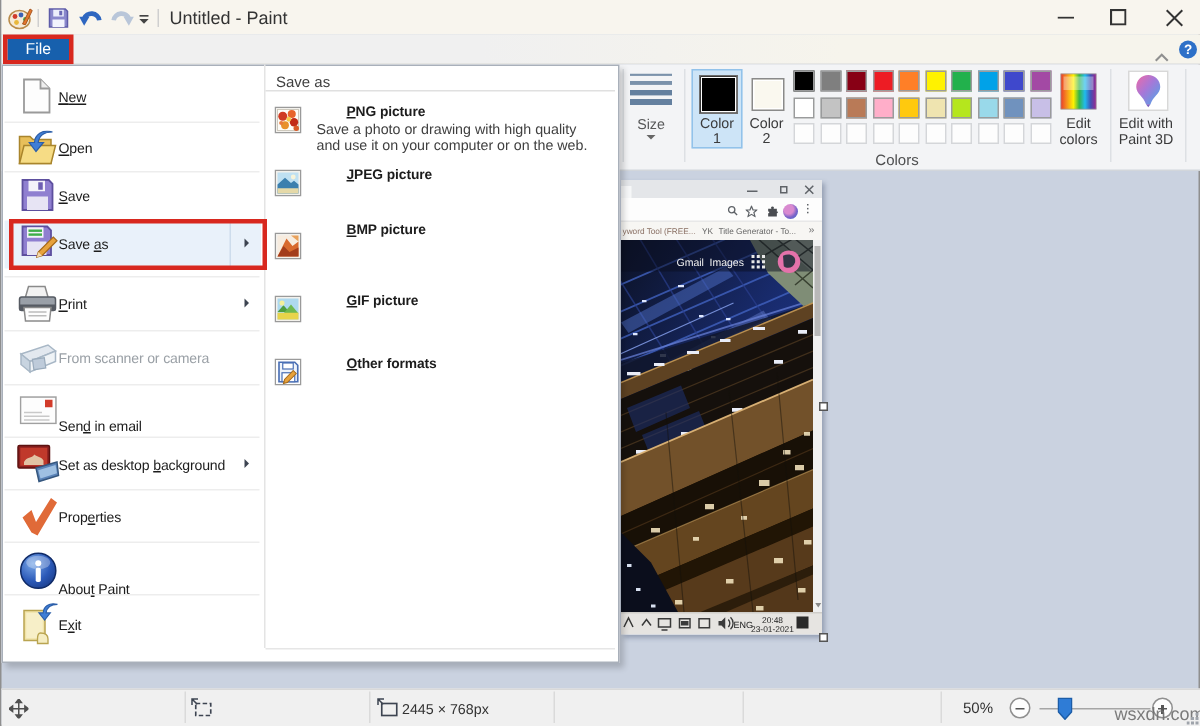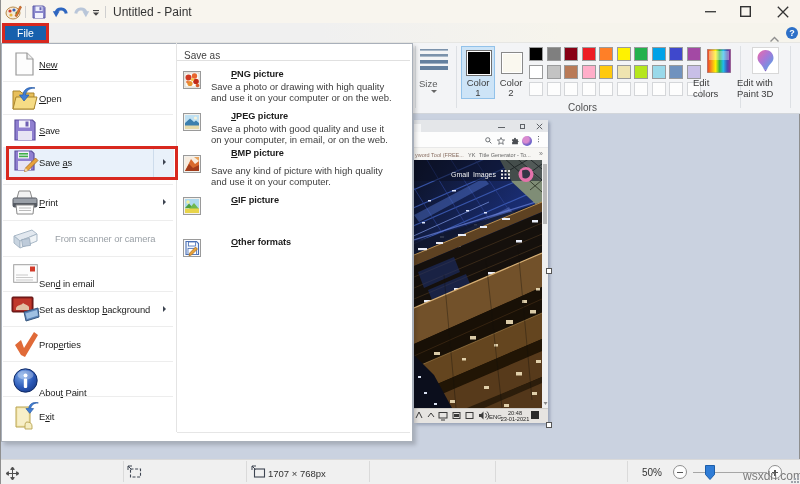--- a/index.html
+++ b/index.html
@@ -9,21 +9,21 @@
   
   #titlebar{position:absolute;left:0;top:0;width:800px;height:23px;background:#f8f5ee;}
   #title-text{position:absolute;left:112px;top:4.5px;font-size:12px;color:#333;}
   
   #tabrow{position:absolute;left:0;top:23px;width:800px;height:20px;background:linear-gradient(90deg,#f0f0f0 0 40%,#f6f4ec 70%);border-bottom:1px solid #e6e6e3;box-sizing:border-box;}
   #filetab{position:absolute;left:4px;top:26px;width:41px;height:15px;background:#1760ad;color:#fff;font-size:10.5px;text-align:center;line-height:15px;}
   #filetab-red{position:absolute;left:1px;top:23px;width:47px;height:20px;border:3px solid #d8281f;box-sizing:border-box;}
   
   #ribbon{position:absolute;left:0;top:43px;width:800px;height:71px;background:#f3f4f6;border-bottom:1px solid #d2d6db;box-sizing:border-box;}
   .vsep{position:absolute;top:46px;height:62px;width:1px;background:#dde0e4;}
-  .rlabel{position:absolute;font-size:9.5px;color:#58595a;text-align:left;}
+  .rlabel{position:absolute;font-size:9.5px;color:#58595a;text-align:center;}
   .swlabel{position:absolute;font-size:9.5px;color:#3b3b3c;text-align:center;line-height:10px;}
   .pcell{position:absolute;width:14px;height:14px;box-sizing:border-box;border:1px solid #9a9b9c;}
   .pcell.empty{border:1px solid #d4d6d9;background:#fdfdfd;}
   
   #statusbar{position:absolute;left:0;top:459px;width:800px;height:25px;background:#f0f0f0;border-top:1px solid #d9d9d9;box-sizing:border-box;}
   .ssep{position:absolute;top:461px;height:21px;width:1px;background:#dadada;}
   
   #shot{position:absolute;left:413px;top:120px;width:134px;height:303px;box-shadow:2px 2px 3px rgba(90,105,130,.45);}
   
   #menu{position:absolute;left:0;top:43px;width:412px;height:399px;background:#fff;border:1px solid #a9b0ba;box-sizing:border-box;box-shadow:3px 3px 4px rgba(0,0,0,.18);}
@@ -215,21 +215,21 @@
       <rect x="3.5" y="4" width="10" height="8" fill="none" stroke="#3d4451" stroke-width="1.1" stroke-dasharray="3 1.6"></rect>
     </svg>
   </div>
 
   <div class="abs" style="left:250px;top:465px;">
     <svg width="15" height="14" viewBox="0 0 15 14">
       <path d="M1 5 L1 1 L5 1 M1 1 L4.5 4.5" stroke="#3d4451" stroke-width="1" fill="none"></path>
       <rect x="3.5" y="4" width="10" height="8" fill="none" stroke="#3d4451" stroke-width="1.1"></rect>
     </svg>
   </div>
-  <div class="abs" style="left:267px;top:467.5px;font-size:9.5px;color:#333;">1707 × 768px</div>
+  <div class="abs" style="left:267px;top:467.5px;font-size:9.5px;color:#333;">2445 × 768px</div>
 
   <div class="abs" style="left:636px;top:467px;width:30px;text-align:center;font-size:10px;color:#333;">50%</div>
   <div class="abs" style="left:672px;top:465px;width:14px;height:14px;border-radius:50%;border:1px solid #8f8f8f;background:#fdfdfd;box-sizing:border-box;">
     <div style="position:absolute;left:3px;top:6px;width:6px;height:1.4px;background:#555;"></div>
   </div>
   <div class="abs" style="left:692px;top:471.5px;width:74px;height:1px;background:#a6a6a6;"></div>
   <div class="abs" style="left:704px;top:465px;">
     <svg width="10" height="15" viewBox="0 0 10 15">
         <path d="M0.5 0.5 L9.5 0.5 L9.5 9.5 L5 14.5 L0.5 9.5 Z" fill="#2f7cd6" stroke="#1c5da8" stroke-width="1"></path>
       </svg>
@@ -472,21 +472,21 @@
 
   <div class="abs" style="left:2px;top:147px;width:171px;height:32px;background:#e9f1fa;"></div>
     <div class="abs" style="left:152px;top:148px;width:1px;height:30px;background:#cddcec;"></div>
   <div class="abs" style="left:5px;top:146px;width:172px;height:34px;border:3px solid #d8281f;box-sizing:border-box;"></div>
 
   <div class="mitem" style="top:59px;text-decoration:underline;"><u>N</u>ew</div>
   <div class="mitem" style="top:93px;"><u>O</u>pen</div>
   <div class="mitem" style="top:125px;"><u>S</u>ave</div>
   <div class="mitem" style="top:157px;">Save <u>a</u>s</div>
   <div class="mitem" style="top:197px;"><u>P</u>rint</div>
-  <div class="mitem" style="top:233px;color:#9aa0a6;padding-left:16px;">From scanner or camera</div>
+  <div class="mitem" style="top:233px;color:#9aa0a6;">From scanner or camera</div>
   <div class="mitem" style="top:278px;">Sen<u>d</u> in email</div>
   <div class="mitem" style="top:304px;">Set as desktop <u>b</u>ackground</div>
   <div class="mitem" style="top:339px;">Prop<u>e</u>rties</div>
   <div class="mitem" style="top:387px;">Abou<u>t</u> Paint</div>
   <div class="mitem" style="top:411px;">E<u>x</u>it</div>
   <div class="marrow" style="top:158.5px;"></div>
   <div class="marrow" style="top:198.5px;"></div>
   <div class="marrow" style="top:305.5px;"></div>
 
   <svg class="abs" style="left:14px;top:52px;" width="19" height="24" viewBox="0 0 19 24">
@@ -564,23 +564,21 @@
     <path d="M14 2 C9 2 6.5 4.5 6 8 L9 8 L5 13 L1 8 L4 8 C4.2 3.5 8 0.5 14 2 Z" fill="#3f7ed6" stroke="#2c5ea8" stroke-width=".8" transform="translate(11,-1) scale(0.95)"></path>
     <path d="M13 20 C16 20 18 21.5 18 24 L18 27 L11 27 L11 24 C11 21.5 11.5 20 13 20 Z" fill="#f5edc2" stroke="#b9a450" stroke-width=".9"></path>
   </svg>
 
   <div class="abs" style="left:183px;top:50px;font-size:10px;color:#3f3f3f;">Save as</div>
   <div class="abs" style="left:176px;top:60px;width:233px;height:1px;background:#e0e0e0;"></div>
   <div class="abs" style="left:176px;top:432px;width:233px;height:1px;background:#e6e6e6;"></div>
   <div class="sm-title" style="top:69px;"><u>P</u>NG picture</div>
   <div class="sm-desc" style="top:82px;">Save a photo or drawing with high quality<br>and use it on your computer or on the web.</div>
   <div class="sm-title" style="top:111px;"><u>J</u>PEG picture</div>
-  <div class="sm-desc" style="top:124px;">Save a photo with good quality and use it<br>on your computer, in email, or on the web.</div>
   <div class="sm-title" style="top:148px;"><u>B</u>MP picture</div>
-  <div class="sm-desc" style="top:166px;">Save any kind of picture with high quality<br>and use it on your computer.</div>
   <div class="sm-title" style="top:195px;"><u>G</u>IF picture</div>
   <div class="sm-title" style="top:237px;"><u>O</u>ther formats</div>
 
   <svg class="abs" style="left:182px;top:71px;" width="18" height="18" viewBox="0 0 18 18">
     <rect x="0.5" y="0.5" width="17" height="17" fill="#f3f1ec" stroke="#9a9a9a"></rect>
     <rect x="2" y="2" width="14" height="14" fill="#fdfcf8" stroke="#c9c4b8" stroke-width=".6"></rect>
     <circle cx="5.5" cy="6.5" r="3" fill="#cf3a23"></circle>
       <circle cx="11.5" cy="5" r="2.7" fill="#e8642c"></circle>
     <circle cx="13" cy="10.5" r="2.8" fill="#c22a18"></circle>
       <circle cx="7" cy="12.5" r="2.6" fill="#e8912c"></circle>

